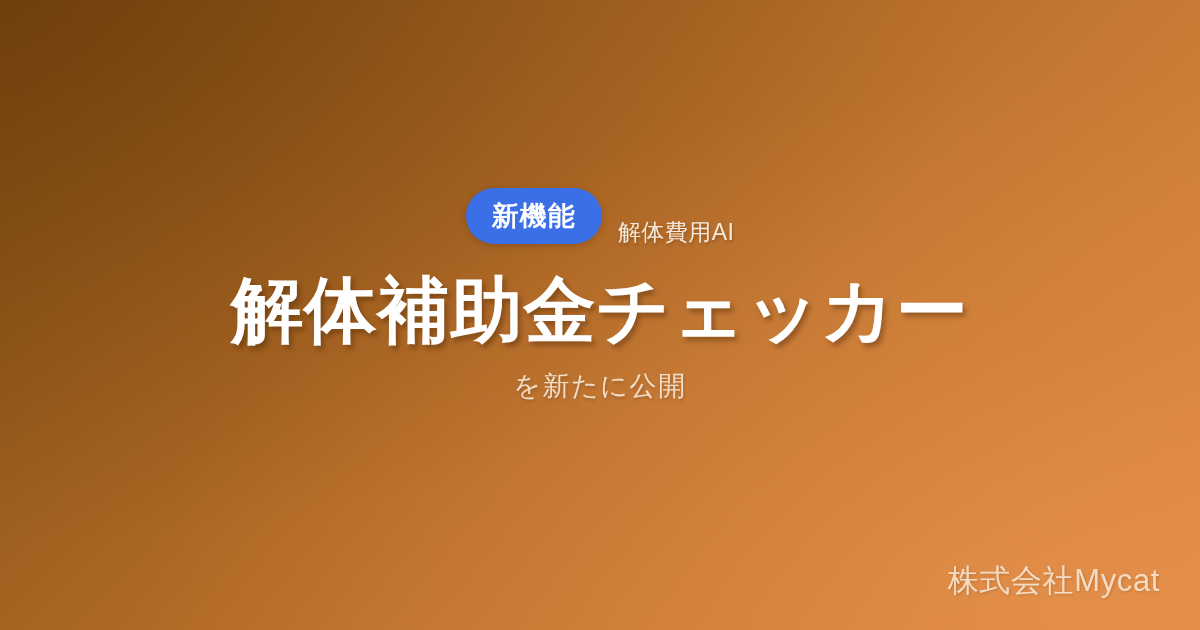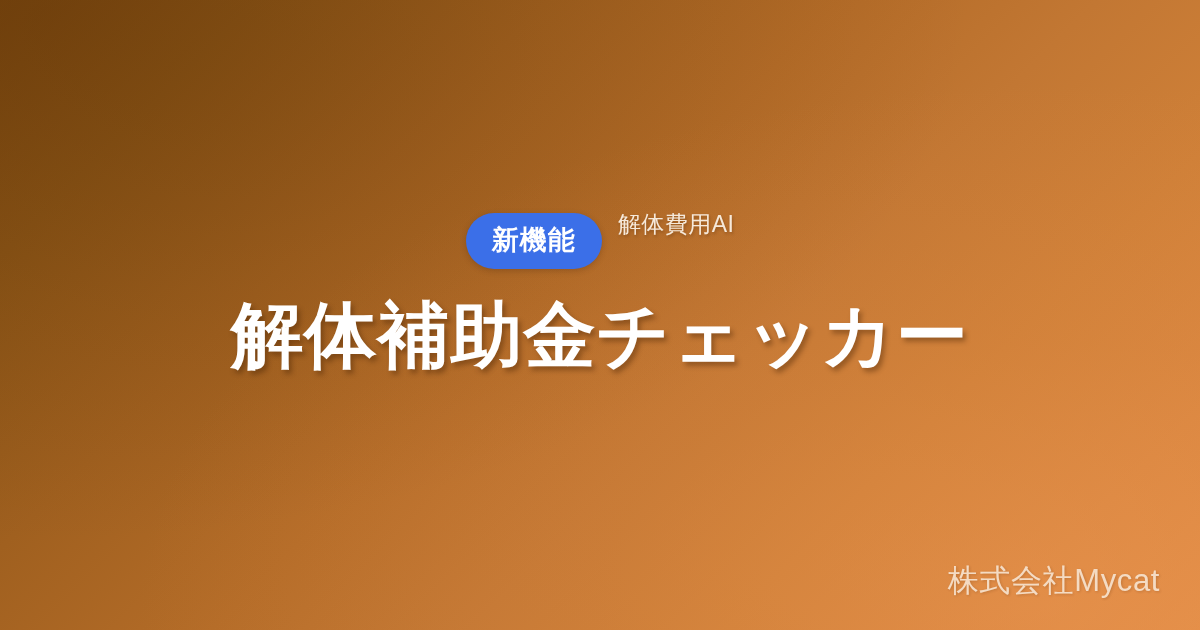--- a/index.html
+++ b/index.html
@@ -59,21 +59,21 @@
     display: flex;
     flex-direction: column;
     align-items: center;
     justify-content: center;
     padding-bottom: 42px;
   }
 
   
   .eyebrow-row {
     display: flex;
-    align-items: flex-start;
+    align-items: flex-end;
     gap: 16px;
     margin-bottom: 26px;
   }
 
   .badge {
     display: inline-flex;
     align-items: center;
     justify-content: center;
     height: 56px;
     padding: 0 26px;
@@ -145,18 +145,19 @@
 
   <div class="content">
 
     <div class="eyebrow-row">
       <span class="badge">新機能</span>
       <span class="eyebrow-label">解体費用AI</span>
     </div>
 
     <h1 class="headline">解体補助金チェッカー</h1>
 
+    <p class="subtitle">を新たに公開</p>
 
   </div>
 
   <div class="brand">株式会社Mycat</div>
 
 </div>
 
 </body></html>

